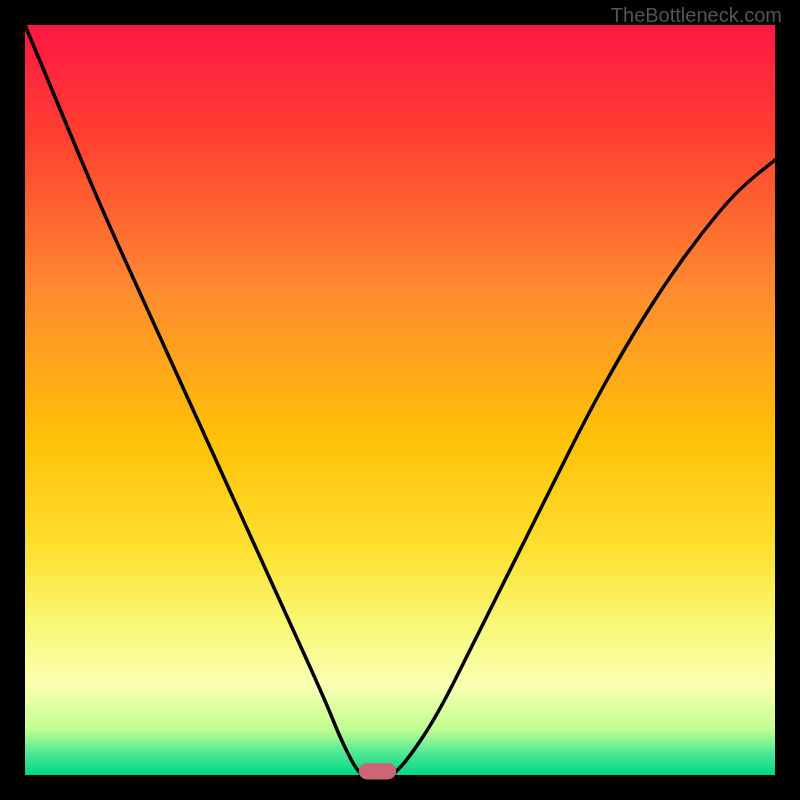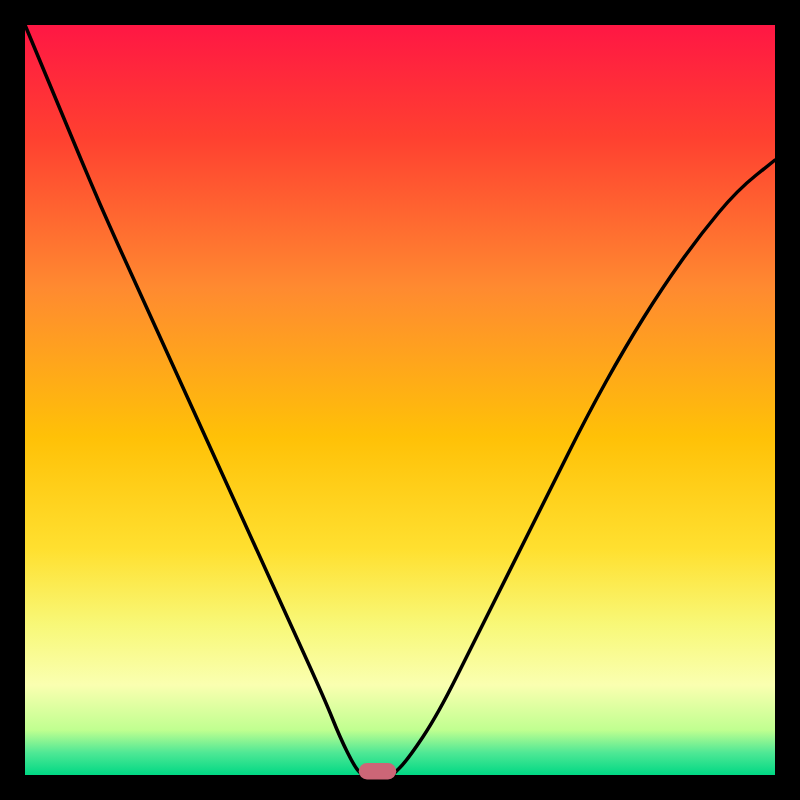--- a/index.html
+++ b/index.html
@@ -26,20 +26,21 @@
     z-index: 10;
   }
   svg {
     display: block;
   }
 </style>
 </head>
 <body>
 <div class="container">
 
+<div class="watermark">TheBottleneck.com</div>
 
 <svg id="chart-svg" width="800" height="800">
       <defs>
         <linearGradient id="bg-grad" x1="0" y1="0" x2="0" y2="1">
           <stop offset="0%" stop-color="#ff1744"></stop>
           <stop offset="15%" stop-color="#ff4030"></stop>
           <stop offset="35%" stop-color="#ff8a30"></stop>
           <stop offset="55.00000000000001%" stop-color="#ffc107"></stop>
           <stop offset="70%" stop-color="#ffe030"></stop>
           <stop offset="80%" stop-color="#f8f878"></stop>

